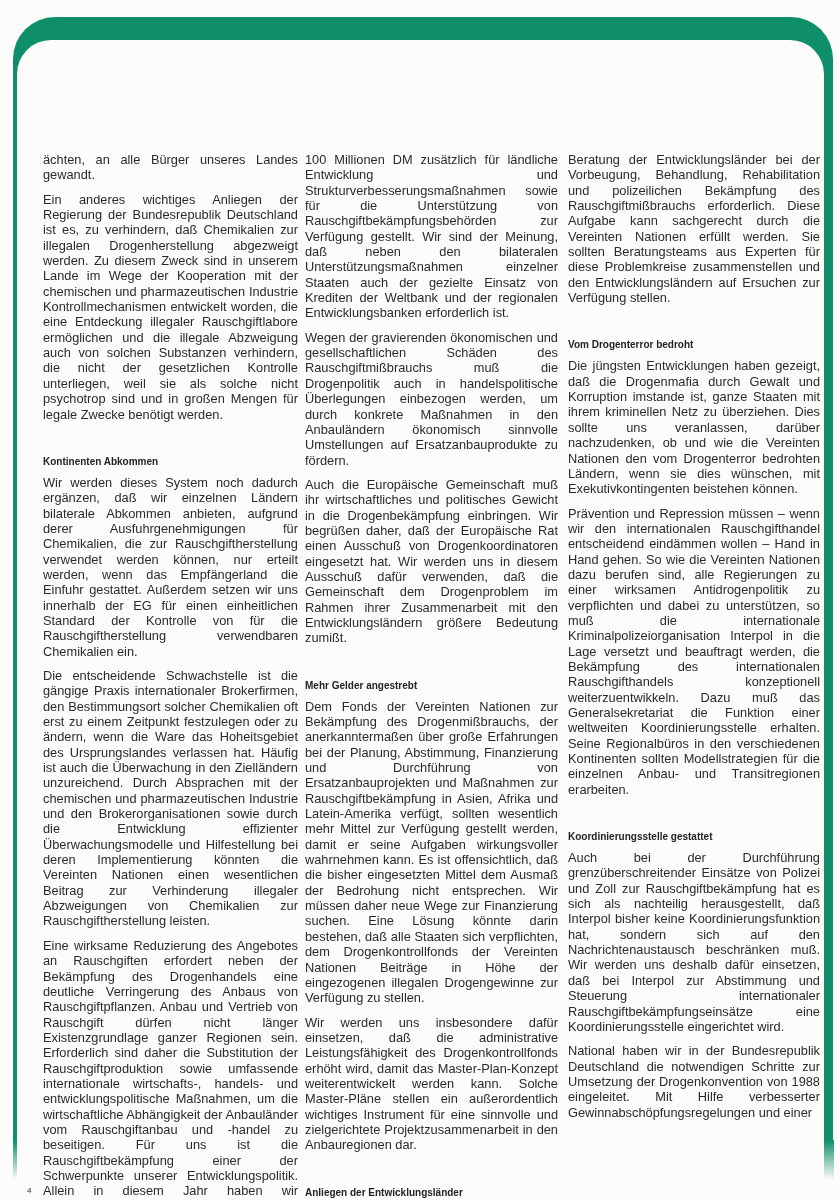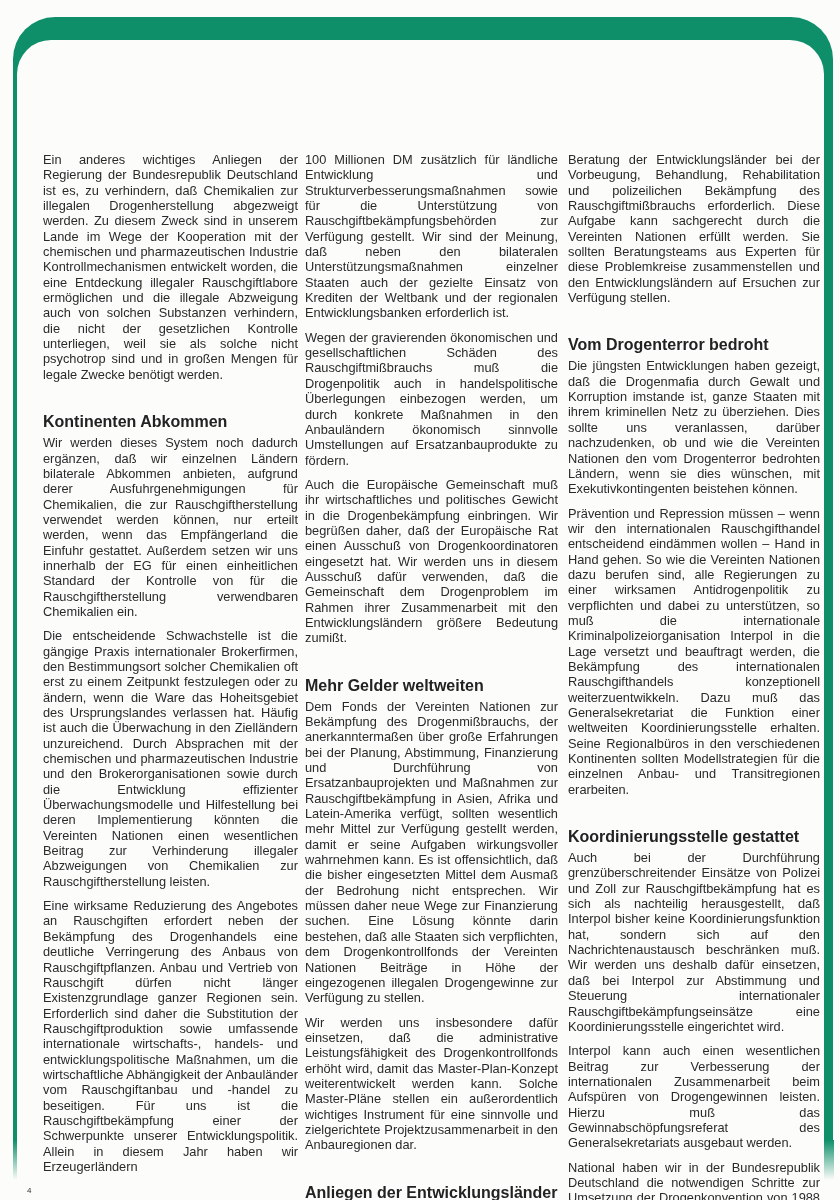--- a/index.html
+++ b/index.html
@@ -34,57 +34,57 @@
   .col {
     position:absolute; top:0;
     font-size:12.8px; line-height:15.35px;
     text-align:justify; hyphens:manual;
   }
   .col1 { left:43px; width:255px; }
   .col2 { left:305px; width:253px; }
   .col3 { left:568px; width:252px; }
   .col p { margin:0 0 9px 0; }
   .col h3 {
-    font-size:16px; font-weight:bold; margin:32px 0 6px 0;
+    font-size:10px; font-weight:bold; margin:32px 0 6px 0;
     line-height:15px; color:#222;
   }
   .page-number {
     position:absolute; left:27px; top:1186px; font-size:8px; color:#333;
   }
 </style>
 </head>
 <body>
 
 <div class="frame-outer" style="background: rgb(14, 143, 106);"></div>
 <div class="frame-inner"></div>
 <div class="frame-left-fade"></div>
 <div class="frame-right-fade"></div>
 
 <div class="columns">
   <div class="col col1">
+      <p>ächten, an alle Bürger unseres Landes gewandt.</p>
       <p>Ein anderes wichtiges Anliegen der Regierung der Bundesrepublik Deutschland ist es, zu verhindern, daß Chemikalien zur illegalen Drogenherstellung abgezweigt werden. Zu diesem Zweck sind in unserem Lande im Wege der Kooperation mit der chemischen und pharmazeutischen Industrie Kontrollmechanismen entwickelt worden, die eine Entdeckung illegaler Rauschgiftlabore ermöglichen und die illegale Abzweigung auch von solchen Substanzen verhindern, die nicht der gesetzlichen Kontrolle unterliegen, weil sie als solche nicht psychotrop sind und in großen Mengen für legale Zwecke benötigt werden.</p>
       <h3>Kontinenten Abkommen</h3>
       <p>Wir werden dieses System noch dadurch ergänzen, daß wir einzelnen Ländern bilaterale Abkommen anbieten, aufgrund derer Ausfuhrgenehmigungen für Chemikalien, die zur Rauschgiftherstellung verwendet werden können, nur erteilt werden, wenn das Empfängerland die Einfuhr gestattet. Außerdem setzen wir uns innerhalb der EG für einen einheitlichen Standard der Kontrolle von für die Rauschgiftherstellung verwendbaren Chemikalien ein.</p>
       <p>Die entscheidende Schwachstelle ist die gängige Praxis internationaler Brokerfirmen, den Bestimmungsort solcher Chemikalien oft erst zu einem Zeitpunkt festzulegen oder zu ändern, wenn die Ware das Hoheitsgebiet des Ursprungslandes verlassen hat. Häufig ist auch die Überwachung in den Zielländern unzureichend. Durch Absprachen mit der chemischen und pharmazeutischen Industrie und den Brokerorganisationen sowie durch die Entwicklung effizienter Überwachungsmodelle und Hilfestellung bei deren Implementierung könnten die Vereinten Nationen einen wesentlichen Beitrag zur Verhinderung illegaler Abzweigungen von Chemikalien zur Rauschgiftherstellung leisten.</p>
       <p>Eine wirksame Reduzierung des Angebotes an Rauschgiften erfordert neben der Bekämpfung des Drogenhandels eine deutliche Verringerung des Anbaus von Rauschgiftpflanzen. Anbau und Vertrieb von Rauschgift dürfen nicht länger Existenzgrundlage ganzer Regionen sein. Erforderlich sind daher die Substitution der Rauschgiftproduktion sowie umfassende internationale wirtschafts-, handels- und entwicklungspolitische Maßnahmen, um die wirtschaftliche Abhängigkeit der Anbauländer vom Rauschgiftanbau und -handel zu beseitigen. Für uns ist die Rauschgiftbekämpfung einer der Schwerpunkte unserer Entwicklungspolitik. Allein in diesem Jahr haben wir Erzeugerländern</p>
     </div>
   <div class="col col2">
       <p>100 Millionen DM zusätzlich für ländliche Entwicklung und Strukturverbesserungsmaßnahmen sowie für die Unterstützung von Rauschgiftbekämpfungsbehörden zur Verfügung gestellt. Wir sind der Meinung, daß neben den bilateralen Unterstützungsmaßnahmen einzelner Staaten auch der gezielte Einsatz von Krediten der Weltbank und der regionalen Entwicklungsbanken erforderlich ist.</p>
       <p>Wegen der gravierenden ökonomischen und gesellschaftlichen Schäden des Rauschgiftmißbrauchs muß die Drogenpolitik auch in handelspolitische Überlegungen einbezogen werden, um durch konkrete Maßnahmen in den Anbauländern ökonomisch sinnvolle Umstellungen auf Ersatzanbauprodukte zu fördern.</p>
       <p>Auch die Europäische Gemeinschaft muß ihr wirtschaftliches und politisches Gewicht in die Drogenbekämpfung einbringen. Wir begrüßen daher, daß der Europäische Rat einen Ausschuß von Drogenkoordinatoren eingesetzt hat. Wir werden uns in diesem Ausschuß dafür verwenden, daß die Gemeinschaft dem Drogenproblem im Rahmen ihrer Zusammenarbeit mit den Entwicklungsländern größere Bedeutung zumißt.</p>
-      <h3>Mehr Gelder weltweiten</h3>
+      <h3>Mehr Gelder angestrebt</h3>
       <p>Dem Fonds der Vereinten Nationen zur Bekämpfung des Drogenmißbrauchs, der anerkanntermaßen über große Erfahrungen bei der Planung, Abstimmung, Finanzierung und Durchführung von Ersatzanbauprojekten und Maßnahmen zur Rauschgiftbekämpfung in Asien, Afrika und Latein-Amerika verfügt, sollten wesentlich mehr Mittel zur Verfügung gestellt werden, damit er seine Aufgaben wirkungsvoller wahrnehmen kann. Es ist offensichtlich, daß die bisher eingesetzten Mittel dem Ausmaß der Bedrohung nicht entsprechen. Wir müssen daher neue Wege zur Finanzierung suchen. Eine Lösung könnte darin bestehen, daß alle Staaten sich verpflichten, dem Drogenkontrollfonds der Vereinten Nationen Beiträge in Höhe der eingezogenen illegalen Drogengewinne zur Verfügung zu stellen.</p>
       <p>Wir werden uns insbesondere dafür einsetzen, daß die administrative Leistungsfähigkeit des Drogenkontrollfonds erhöht wird, damit das Master-Plan-Konzept weiterentwickelt werden kann. Solche Master-Pläne stellen ein außerordentlich wichtiges Instrument für eine sinnvolle und zielgerichtete Projektzusammenarbeit in den Anbauregionen dar.</p>
       <h3>Anliegen der Entwicklungsländer</h3>
     </div>
   <div class="col col3">
       <p>Beratung der Entwicklungsländer bei der Vorbeugung, Behandlung, Rehabilitation und polizeilichen Bekämpfung des Rauschgiftmißbrauchs erforderlich. Diese Aufgabe kann sachgerecht durch die Vereinten Nationen erfüllt werden. Sie sollten Beratungsteams aus Experten für diese Problemkreise zusammenstellen und den Entwicklungsländern auf Ersuchen zur Verfügung stellen.</p>
       <h3>Vom Drogenterror bedroht</h3>
       <p>Die jüngsten Entwicklungen haben gezeigt, daß die Drogenmafia durch Gewalt und Korruption imstande ist, ganze Staaten mit ihrem kriminellen Netz zu überziehen. Dies sollte uns veranlassen, darüber nachzudenken, ob und wie die Vereinten Nationen den vom Drogenterror bedrohten Ländern, wenn sie dies wünschen, mit Exekutivkontingenten beistehen können.</p>
       <p>Prävention und Repression müssen – wenn wir den internationalen Rauschgifthandel entscheidend eindämmen wollen – Hand in Hand gehen. So wie die Vereinten Nationen dazu berufen sind, alle Regierungen zu einer wirksamen Antidrogenpolitik zu verpflichten und dabei zu unterstützen, so muß die internationale Kriminalpolizeiorganisation Interpol in die Lage versetzt und beauftragt werden, die Bekämpfung des internationalen Rauschgifthandels konzeptionell weiterzuentwikkeln. Dazu muß das Generalsekretariat die Funktion einer weltweiten Koordinierungsstelle erhalten. Seine Regionalbüros in den verschiedenen Kontinenten sollten Modellstrategien für die einzelnen Anbau- und Transitregionen erarbeiten.</p>
       <h3>Koordinierungsstelle gestattet</h3>
       <p>Auch bei der Durchführung grenzüberschreitender Einsätze von Polizei und Zoll zur Rauschgiftbekämpfung hat es sich als nachteilig herausgestellt, daß Interpol bisher keine Koordinierungsfunktion hat, sondern sich auf den Nachrichtenaustausch beschränken muß. Wir werden uns deshalb dafür einsetzen, daß bei Interpol zur Abstimmung und Steuerung internationaler Rauschgiftbekämpfungseinsätze eine Koordinierungsstelle eingerichtet wird.</p>
-      <p>Interpol kann auch einen wesentlichen Beitrag zur Verbesserung der internationalen Zusammenarbeit beim Aufspüren von Drogengewinnen leisten. Hierzu muß das Gewinnabschöpfungsreferat des Generalsekretariats ausgebaut werden.</p>
       <p>National haben wir in der Bundesrepublik Deutschland die notwendigen Schritte zur Umsetzung der Drogenkonvention von 1988 eingeleitet. Mit Hilfe verbesserter Gewinnabschöpfungsregelungen und einer</p>
     </div>
 </div>
 
 <div class="page-number">4</div>
 
 </body></html>

